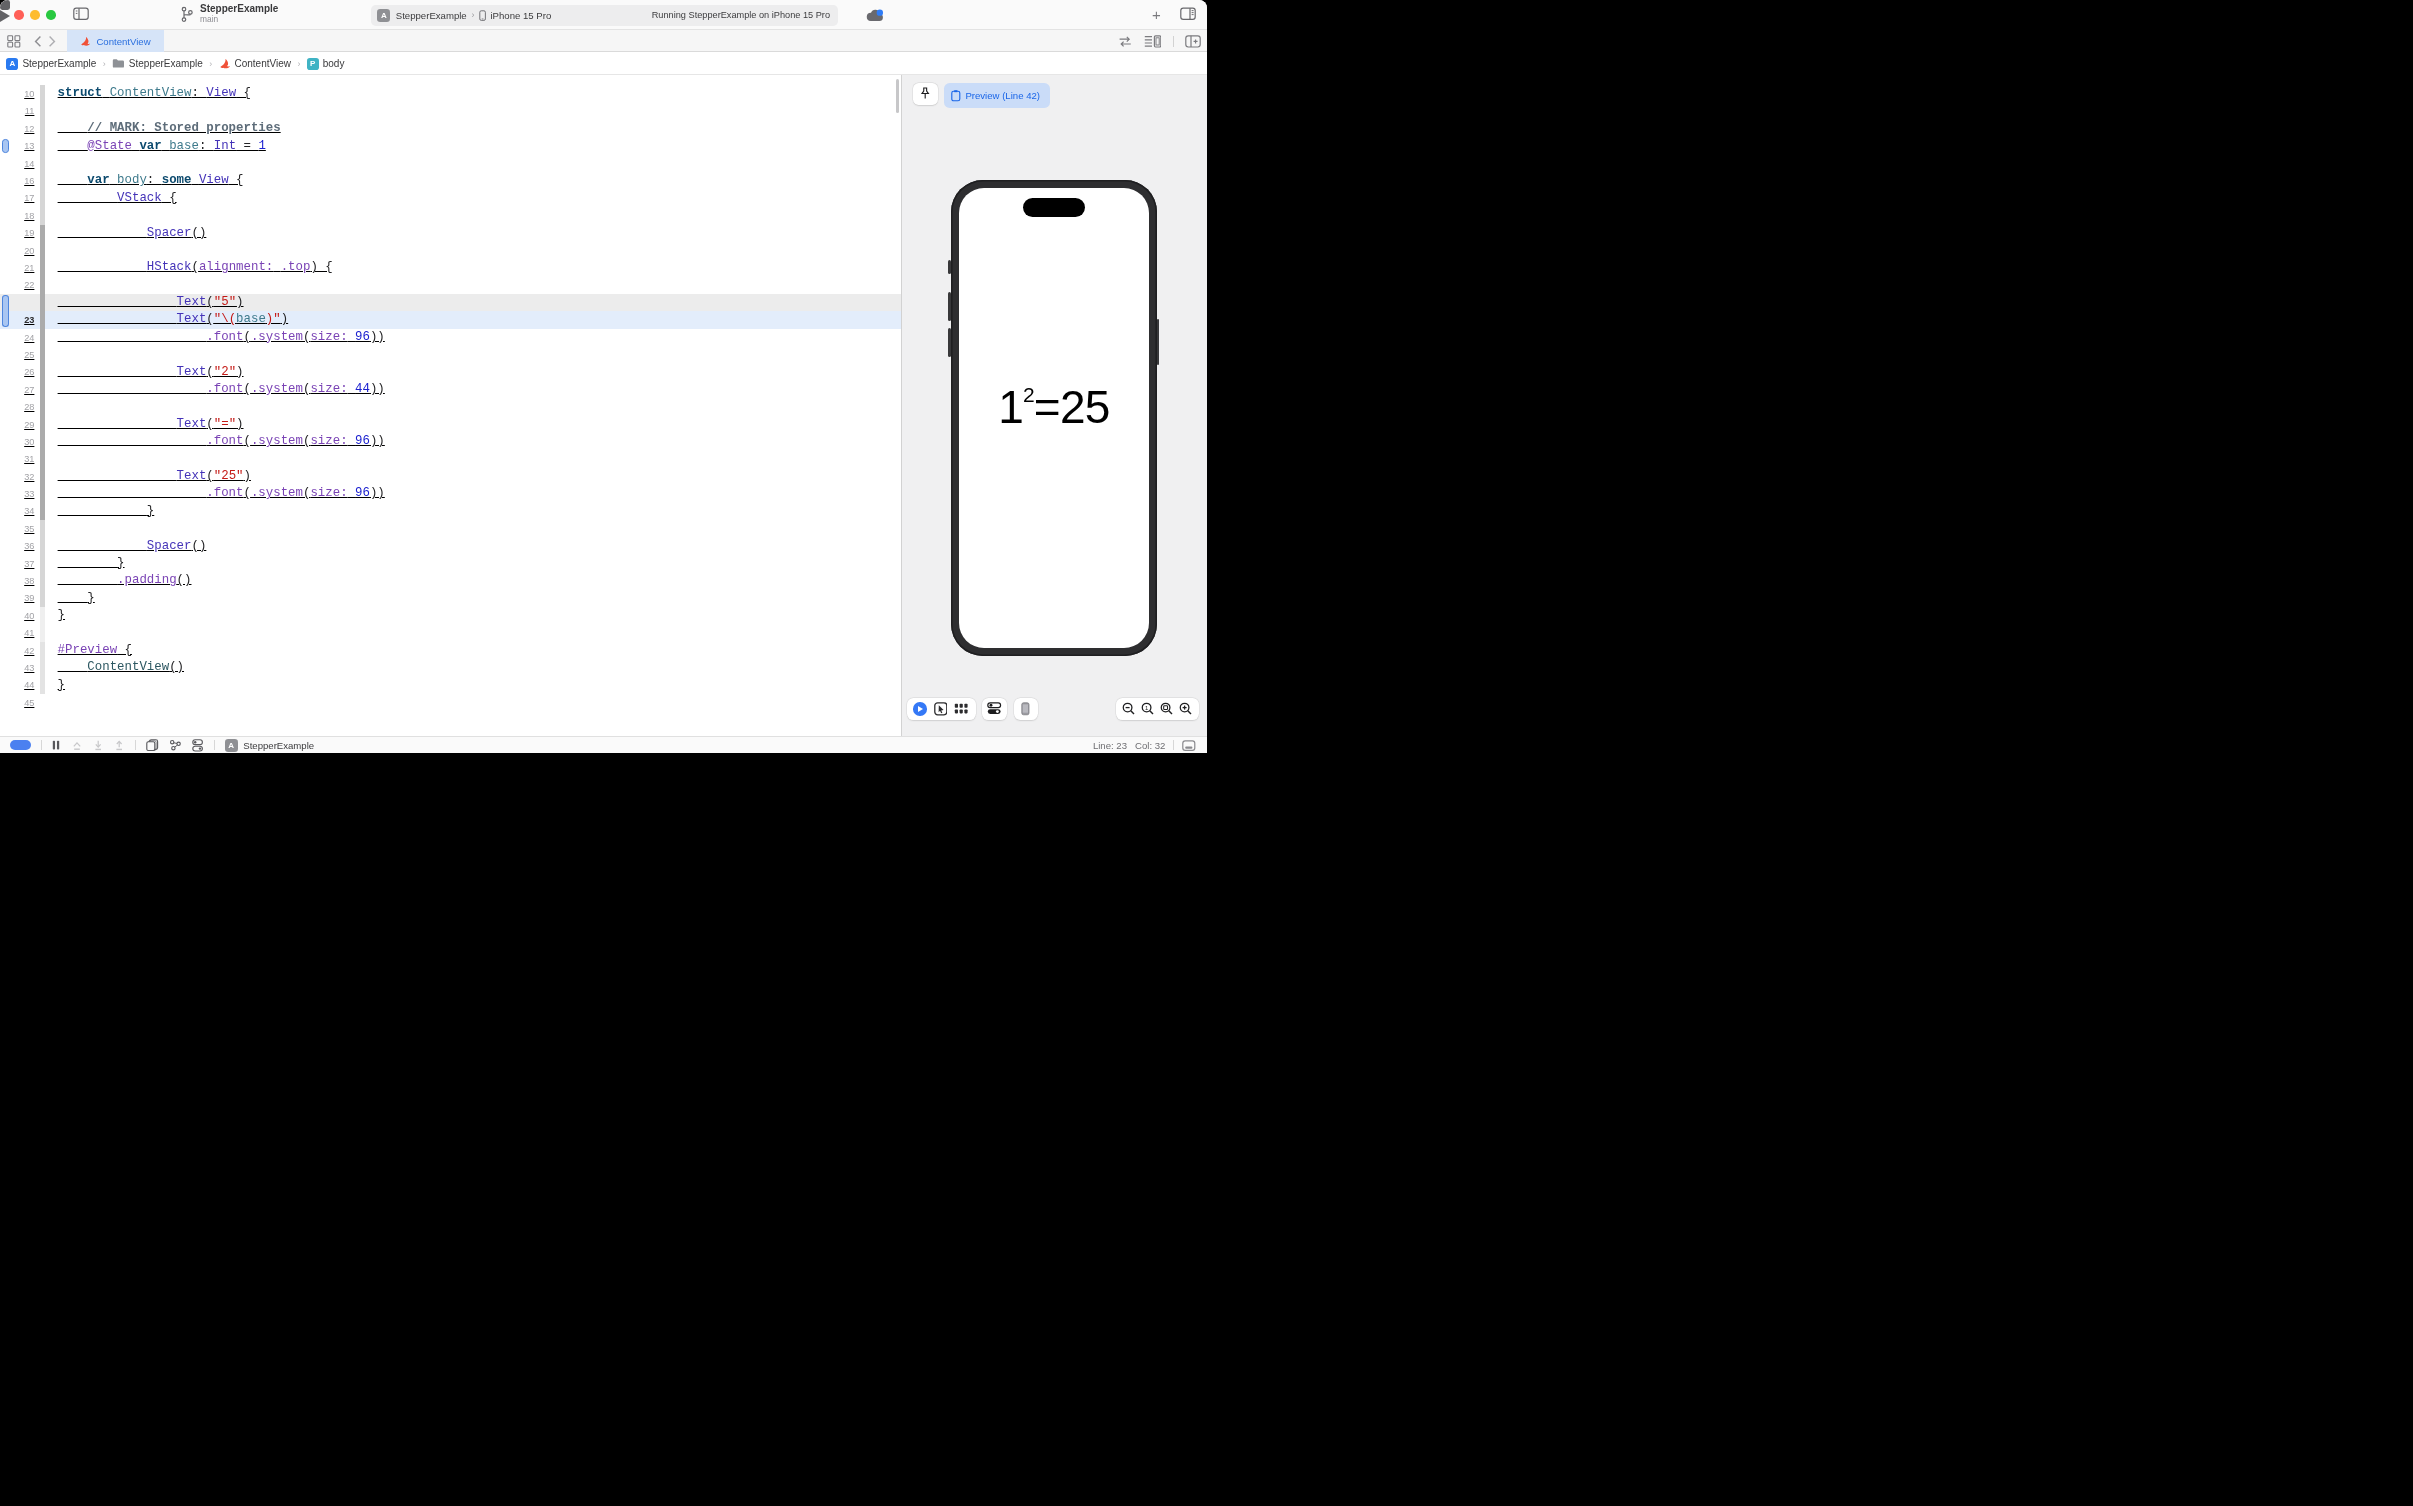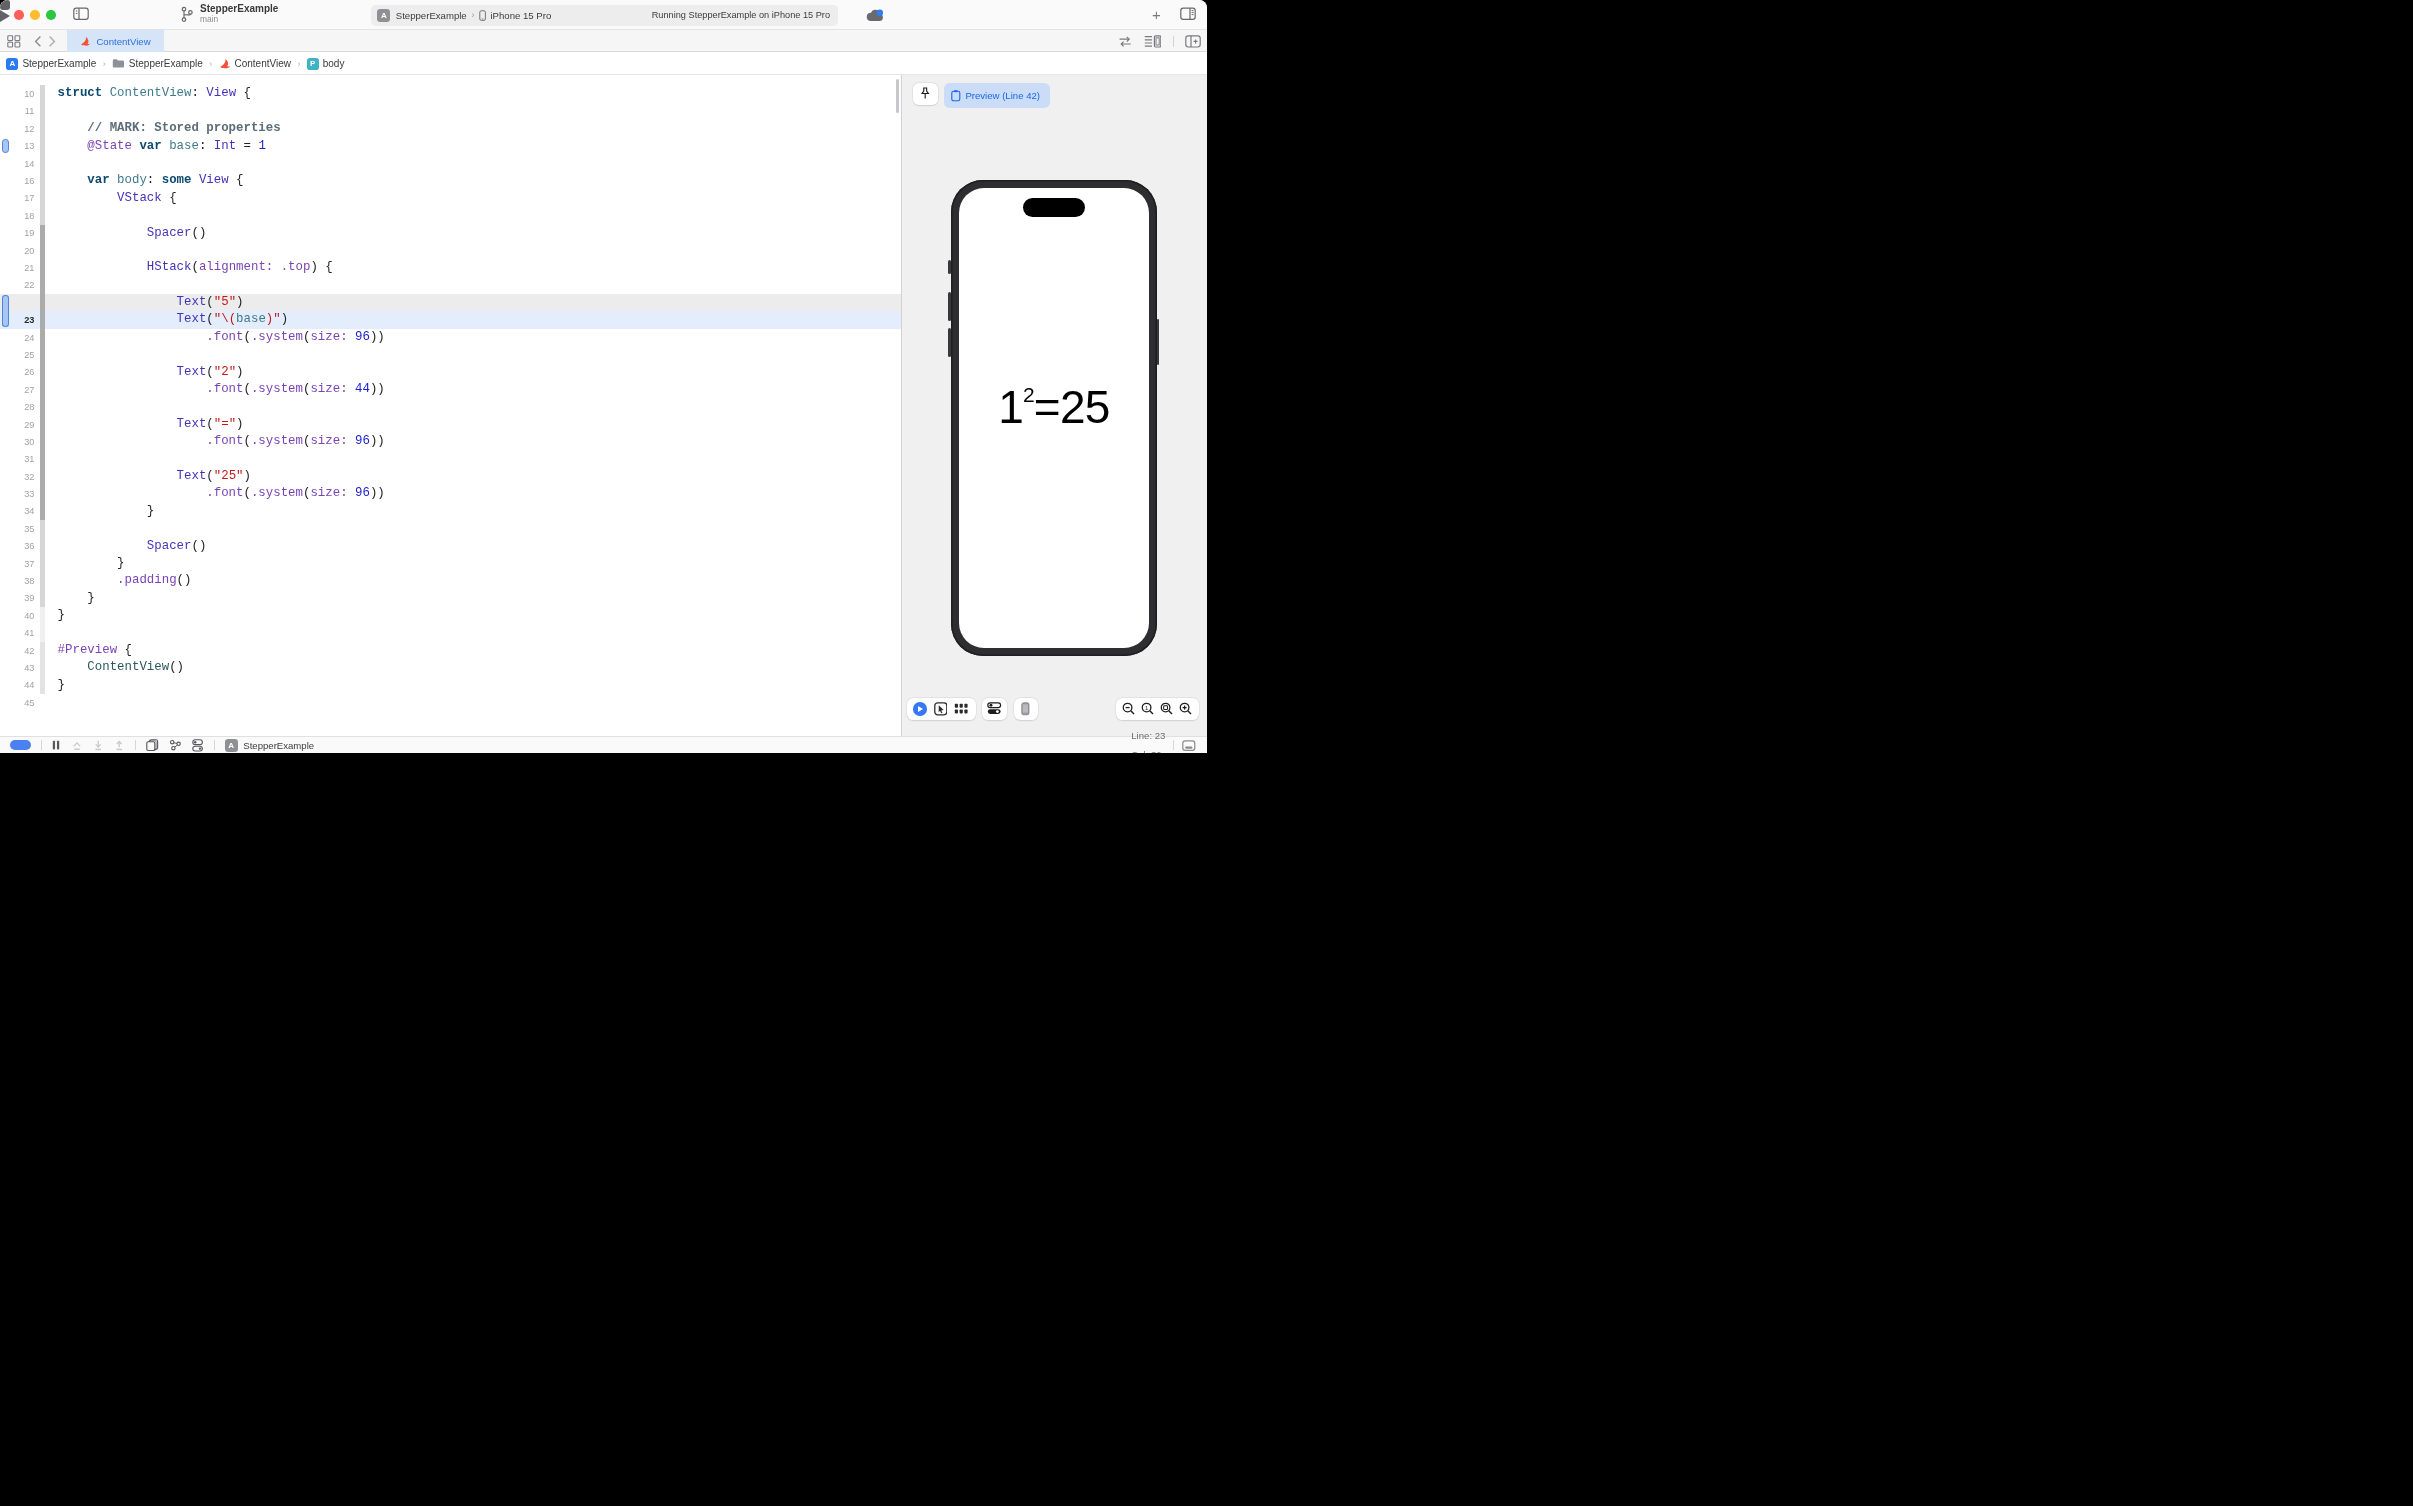--- a/index.html
+++ b/index.html
@@ -46,21 +46,21 @@
   #jumpbar .chev{color:#b3b3b7;font-size:8.8px;margin:0 1.6px;}
   .sqicon{width:12px;height:12px;border-radius:2.8px;color:#fff;font-size:8px;font-weight:700;
           display:flex;align-items:center;justify-content:center;}
   
   #main{position:absolute;left:0;top:75px;width:1207px;height:661px;display:flex;}
   #editor{position:relative;width:901px;height:661px;background:#fff;overflow:hidden;}
   #split-divider{width:0.8px;height:661px;background:#d2d2d2;}
   #preview{position:relative;width:305px;height:661px;background:#f0f0f1;}
   
   #code-rows{position:absolute;left:0;top:10.4px;width:100%;}
-  .crow{position:relative;display:flex;height:17.4px;align-items:center;}
+  .crow{position:relative;display:flex;height:17.4px;align-items:center;text-decoration:underline;}
   .crow.bg-ghost{background:#ececec;}
   .crow.bg-sel{background:#e3edfb;}
   .lnum{width:40px;flex:0 0 auto;text-align:right;padding-right:5.6px;font-size:9.2px;color:#a2a2a6;
         font-family:"Liberation Sans",sans-serif;}
   .bg-sel .lnum{color:#2b2b2d;font-weight:700;}
   .rib{width:4.8px;flex:0 0 auto;align-self:stretch;}
   .rib-a{background:#d6d6d6;}
   .rib-b{background:#ababab;}
   .rib-c{background:#e3e3e3;}
   .rib-d{background:#efefef;}
@@ -110,21 +110,21 @@
   .playcirc::after{content:"";position:absolute;left:4.8px;top:3.6px;border-left:5.6px solid #fff;
                    border-top:3.2px solid transparent;border-bottom:3.2px solid transparent;}
   
   #statusbar{position:absolute;left:0;top:736px;width:1207px;height:17.6px;background:#fafafa;border-top:0.8px solid #e0e0e0;
              display:flex;align-items:center;font-size:9.6px;color:#6f6f73;}
   #sb-left{display:flex;align-items:center;gap:10.4px;padding-left:9.6px;}
   #bp-capsule{width:21px;height:10.4px;border-radius:5.6px;background:#4b80f0;}
   .sb-div{width:0.8px;height:10.4px;background:#d7d7d7;}
   #sb-project{display:flex;align-items:center;gap:5.6px;font-size:9.6px;color:#3c3c3e;}
   #sb-right{margin-left:auto;display:flex;align-items:center;gap:8px;padding-right:11.2px;}
-  #linecol{display:flex;gap:8px;color:#6f6f73;flex-direction:column;}
+  #linecol{display:flex;gap:8px;color:#6f6f73;}
   svg{display:block;}
 </style>
 </head>
 <body>
 
 <div id="stage">
 
   <div id="toolbar">
     <div class="tlight" id="tl-close"></div>
     <div class="tlight" id="tl-min"></div>

